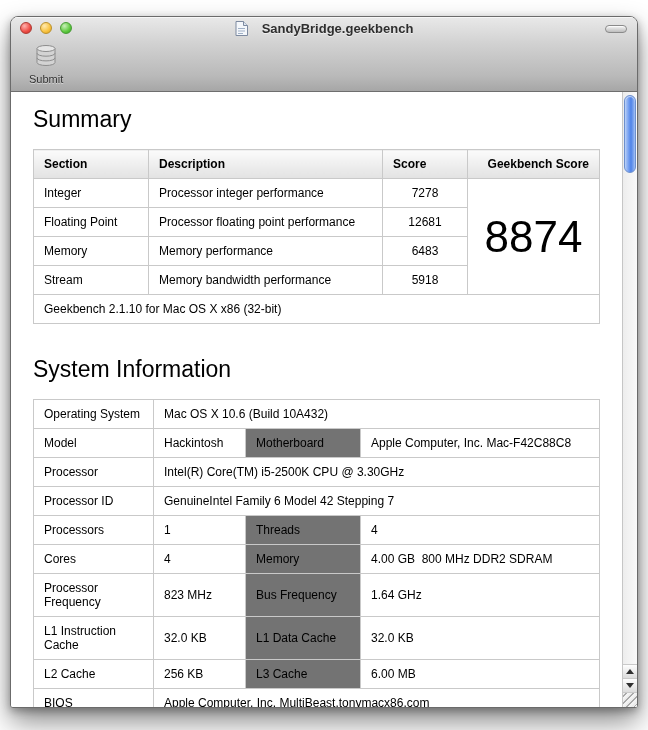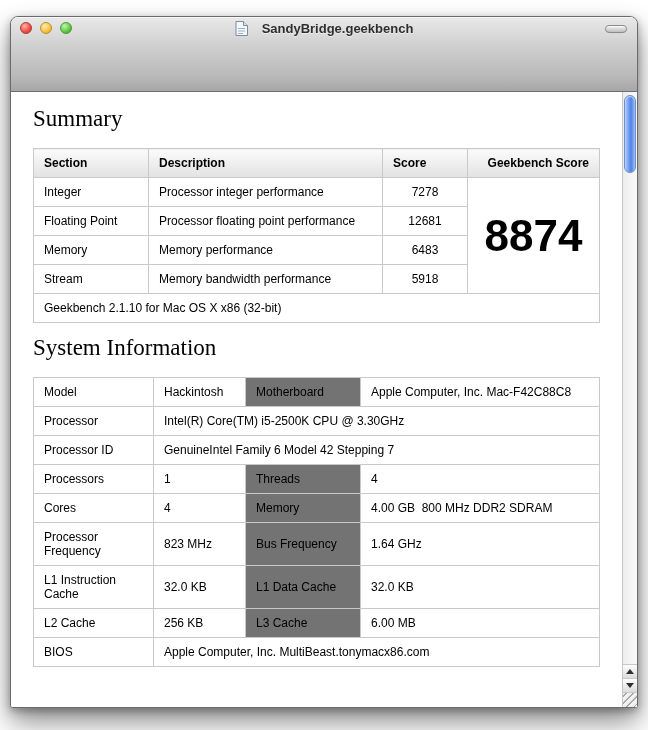--- a/index.html
+++ b/index.html
@@ -93,35 +93,34 @@
   .pa-dn { width: 0; height: 0; border-left: 4px solid transparent; border-right: 4px solid transparent; border-top: 4px solid #fff; }
   .format-caption { margin-top: 4px; margin-right: 8px; }
 
   
   .content { flex: 1; display: flex; background: #fff; min-height: 0; }
   .scroll-area { flex: 1; padding: 12px 22px 0 22px; overflow: hidden; }
 
   h1.section-heading {
     font-size: 23px; font-weight: normal; color: #000;
     margin: 2px 0 16px 0;
-    font-family: Liberation Serif, serif;
-  }
-  h1.second { margin-top: 12px; }
+  }
+  h1.second { margin-top: 32px; }
 
   table { border-collapse: collapse; width: 100%; table-layout: fixed; font-size: 12px; color: #000; }
   th, td { border: 1px solid #c9c9c9; }
   th {
     background: linear-gradient(#fbfbfb, #e2e2e2);
     font-weight: bold; text-align: left; padding: 7px 10px;
   }
   td { padding: 7px 10px; vertical-align: middle; }
   th.center { text-align: right; }
   td.score { text-align: center; }
   td.big-score {
-    font-size: 44px; font-weight: bold; text-align: center;
+    font-size: 44px; font-weight: normal; text-align: center;
     padding: 0; letter-spacing: 0;
   }
   .summary-table { margin-bottom: 0; margin-top: 16px; }
   .sysinfo-table td.val { white-space: pre-wrap; }
   .sysinfo-table td.k2 { background: #737373; }
 
   
   .scrollbar {
     flex: 0 0 15px; display: flex; flex-direction: column;
     border-left: 1px solid #c6c6c6;
@@ -173,20 +172,31 @@
             <rect x="3" y="9.5" width="7" height="1" fill="#9fb0c6"></rect>
             <rect x="3" y="12" width="5" height="1" fill="#9fb0c6"></rect>
           </svg>
         </span>
         <span class="title">SandyBridge.geekbench</span>
       </div>
       <span class="toolbar-toggle"></span>
     </div>
 
     <div class="toolbar">
+      <div class="submit-group">
+        <span class="db-icon">
+          <svg width="24" height="25" viewBox="0 0 24 25">
+            <path d="M3 4.5 v14 a9 3 0 0 0 18 0 v-14" fill="#d3d3d3" stroke="#8d8d8d"></path>
+            <path d="M3 9.2 a9 3 0 0 0 18 0" fill="none" stroke="#8d8d8d"></path>
+            <path d="M3 13.9 a9 3 0 0 0 18 0" fill="none" stroke="#8d8d8d"></path>
+            <ellipse cx="12" cy="4.5" rx="9" ry="3" fill="#e6e6e6" stroke="#8d8d8d"></ellipse>
+          </svg>
+        </span>
+        <span class="tb-label">Submit</span>
+      </div>
 
     </div>
   </div>
 
   <div class="content">
     <div class="scroll-area">
 
       <h1 class="section-heading">Summary</h1>
 
       <table class="summary-table">
@@ -235,20 +245,24 @@
       <h1 class="section-heading second">System Information</h1>
 
       <table class="sysinfo-table">
         <colgroup>
             <col style="width:120px">
             <col style="width:92px">
             <col style="width:115px">
             <col>
           </colgroup>
         <tbody>
+          <tr>
+            <td class="k1">Operating System</td>
+            <td class="val" colspan="3">Mac OS X 10.6 (Build 10A432)</td>
+          </tr>
           <tr>
             <td class="k1">Model</td>
             <td class="val">Hackintosh</td>
             <td class="k2">Motherboard</td>
             <td class="val">Apple Computer, Inc. Mac-F42C88C8</td>
           </tr>
           <tr>
             <td class="k1">Processor</td>
             <td class="val" colspan="3">Intel(R) Core(TM) i5-2500K CPU @ 3.30GHz</td>
           </tr>

